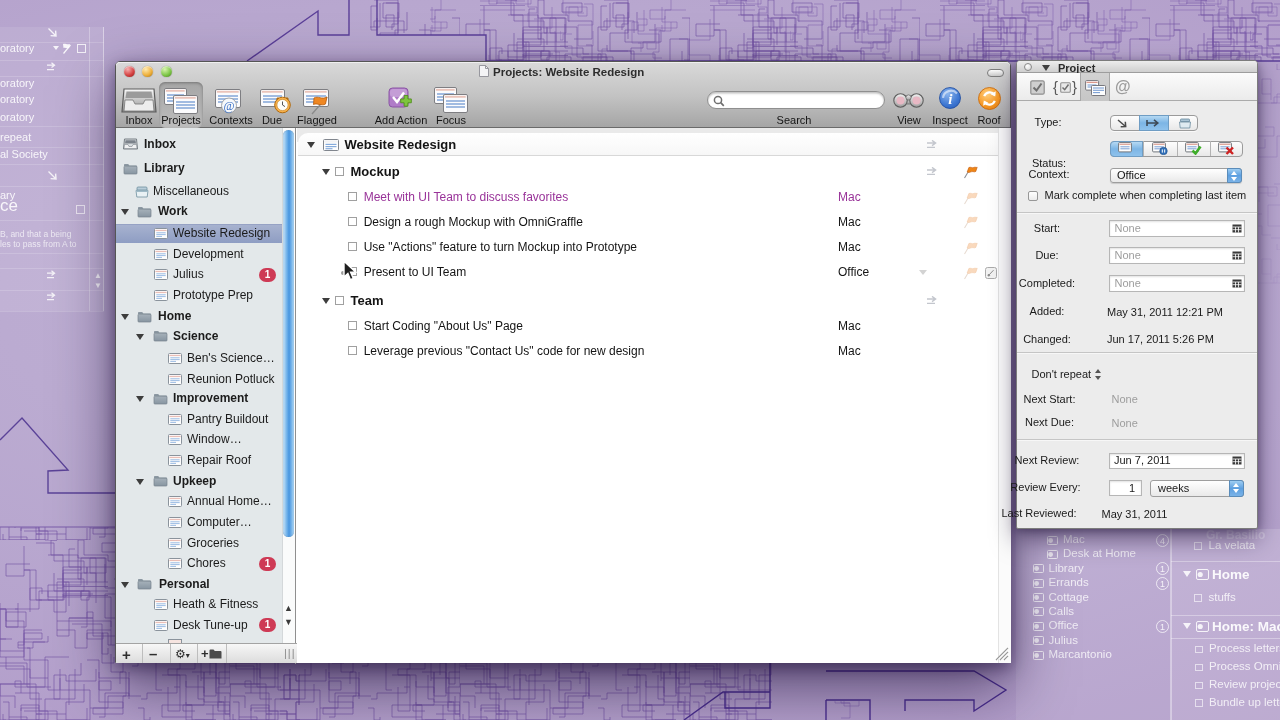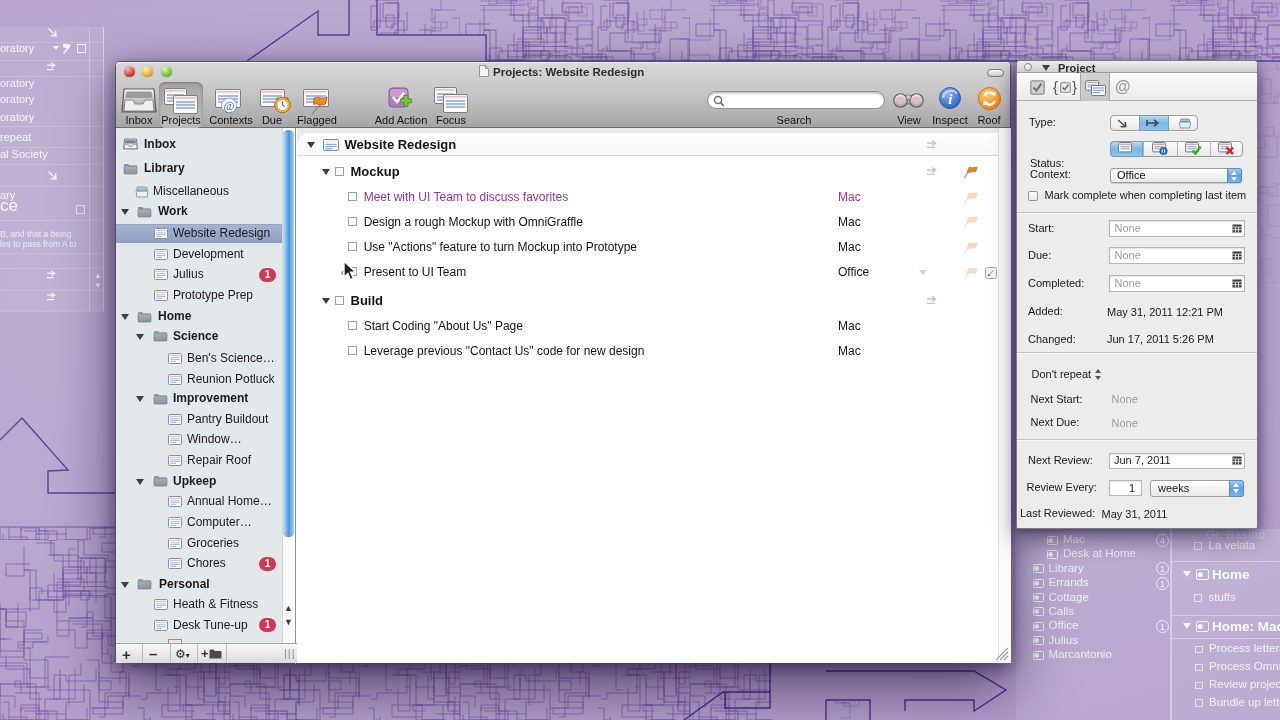--- a/index.html
+++ b/index.html
@@ -29,21 +29,21 @@
   background:linear-gradient(#f7f7f7,#dcdcdc); border-top:1px solid #a3a3a3; color:#333; }
 .sbsep { position:absolute; top:582px; width:1px; height:19px; background:#bdbdbd; }
 #outline { position:absolute; left:181px; top:66px; width:714px; height:535px; background:#fff; }
 .orow { position:absolute; white-space:nowrap; font-size:12px; color:#141414; }
 .chk { position:absolute; width:9px; height:9px; border:1px solid #a0a0a0; background:#fff; }
 .tri { position:absolute; width:0; height:0; border-left:4.5px solid transparent; border-right:4.5px solid transparent; border-top:6px solid #3d3d3d; }
 #insp { position:absolute; left:1016px; top:60px; width:242px; height:469px;
   background:#ececec; border:1px solid #7c7c7c; border-radius:4px 4px 2px 2px;
   box-shadow:0 10px 24px rgba(18,4,42,0.5), 0 2px 8px rgba(18,4,42,0.35);
   font-size:11px; color:#1a1a1a; }
-.ilab { position:absolute; text-align:left; white-space:nowrap;margin-left:36px; }
+.ilab { position:absolute; text-align:center; white-space:nowrap; }
 .ival { position:absolute; white-space:nowrap; }
 .none { color:#9d9d9d; }
 .ifld { position:absolute; background:#fff; border:1px solid #b6b6b6; box-shadow:inset 0 1px 2px rgba(0,0,0,.12); }
 .isep { position:absolute; left:0; width:240px; height:1px; background:#c5c5c5; box-shadow:0 1px 0 #f7f7f7; }
 .cal { position:absolute; width:10px; height:9px; }
 .gl { color:rgba(255,255,255,0.88); }
 </style></head>
 <body>
 <svg class="a" style="left:0;top:0" width="1280" height="720" viewBox="0 0 1280 720">
 <defs>
@@ -641,21 +641,21 @@
 <path d="M4.2 7 L5.8 2.6 C7.6 1.4 9 3.4 11 2.4 C12.3 1.8 13.3 2.8 14.2 2.2 L12.8 6.4 C11.2 7.6 9.6 5.8 7.6 7 C6.4 7.7 5 7.6 4.2 7 Z" fill="#f9d9bd" stroke="#f2c9a8" stroke-width="0.6"></path>
       </svg>
 <div class="a" style="left:43.5px;top:142.7px;width:4px;height:4px;border-radius:50%;background:#9a9a9a"></div>
 <div class="a" style="left:622px;top:142.2px;width:0;height:0;border-left:4px solid transparent;border-right:4px solid transparent;border-top:5px solid #d3d3d3"></div>
 <svg class="a" style="left:688px;top:138.7px" width="12" height="12" viewBox="0 0 12 12">
 <rect x="0.5" y="0.5" width="11" height="11" rx="2" fill="#f2f2f2" stroke="#ababab" stroke-width="1"></rect>
 <path d="M3 9 L8.5 3.2 M3 9 L4.8 8.6 L3.4 7.2 Z" stroke="#8b8b8b" stroke-width="1" fill="#8b8b8b"></path>
       </svg>
 <div class="tri" style="left:25.19999999999999px;top:170px"></div>
 <div class="chk" style="left:37.5px;top:167.5px"></div>
-<div class="orow b" style="left:53.5px;top:165px;font-size:13px">Build</div>
+<div class="orow b" style="left:53.5px;top:165px;font-size:13px">Team</div>
 <svg class="a" style="left:629px;top:168px" width="14" height="10" viewBox="0 0 14 10">
 <path d="M1 3 H9 M6 0.4 L9.6 3 L6 5.6 M1 7.4 H9" stroke="#c3c6cd" stroke-width="1.4" fill="none"></path>
       </svg>
 <div class="chk" style="left:50.69999999999999px;top:192.8px"></div>
 <div class="orow" style="left:66.69999999999999px;top:190.8px">Start Coding "About Us" Page</div>
 <div class="orow" style="left:541px;top:190.8px">Mac</div>
 <div class="chk" style="left:50.69999999999999px;top:217.5px"></div>
 <div class="orow" style="left:66.69999999999999px;top:215.5px">Leverage previous "Contact Us" code for new design</div>
 <div class="orow" style="left:541px;top:215.5px">Mac</div>
 </div>

